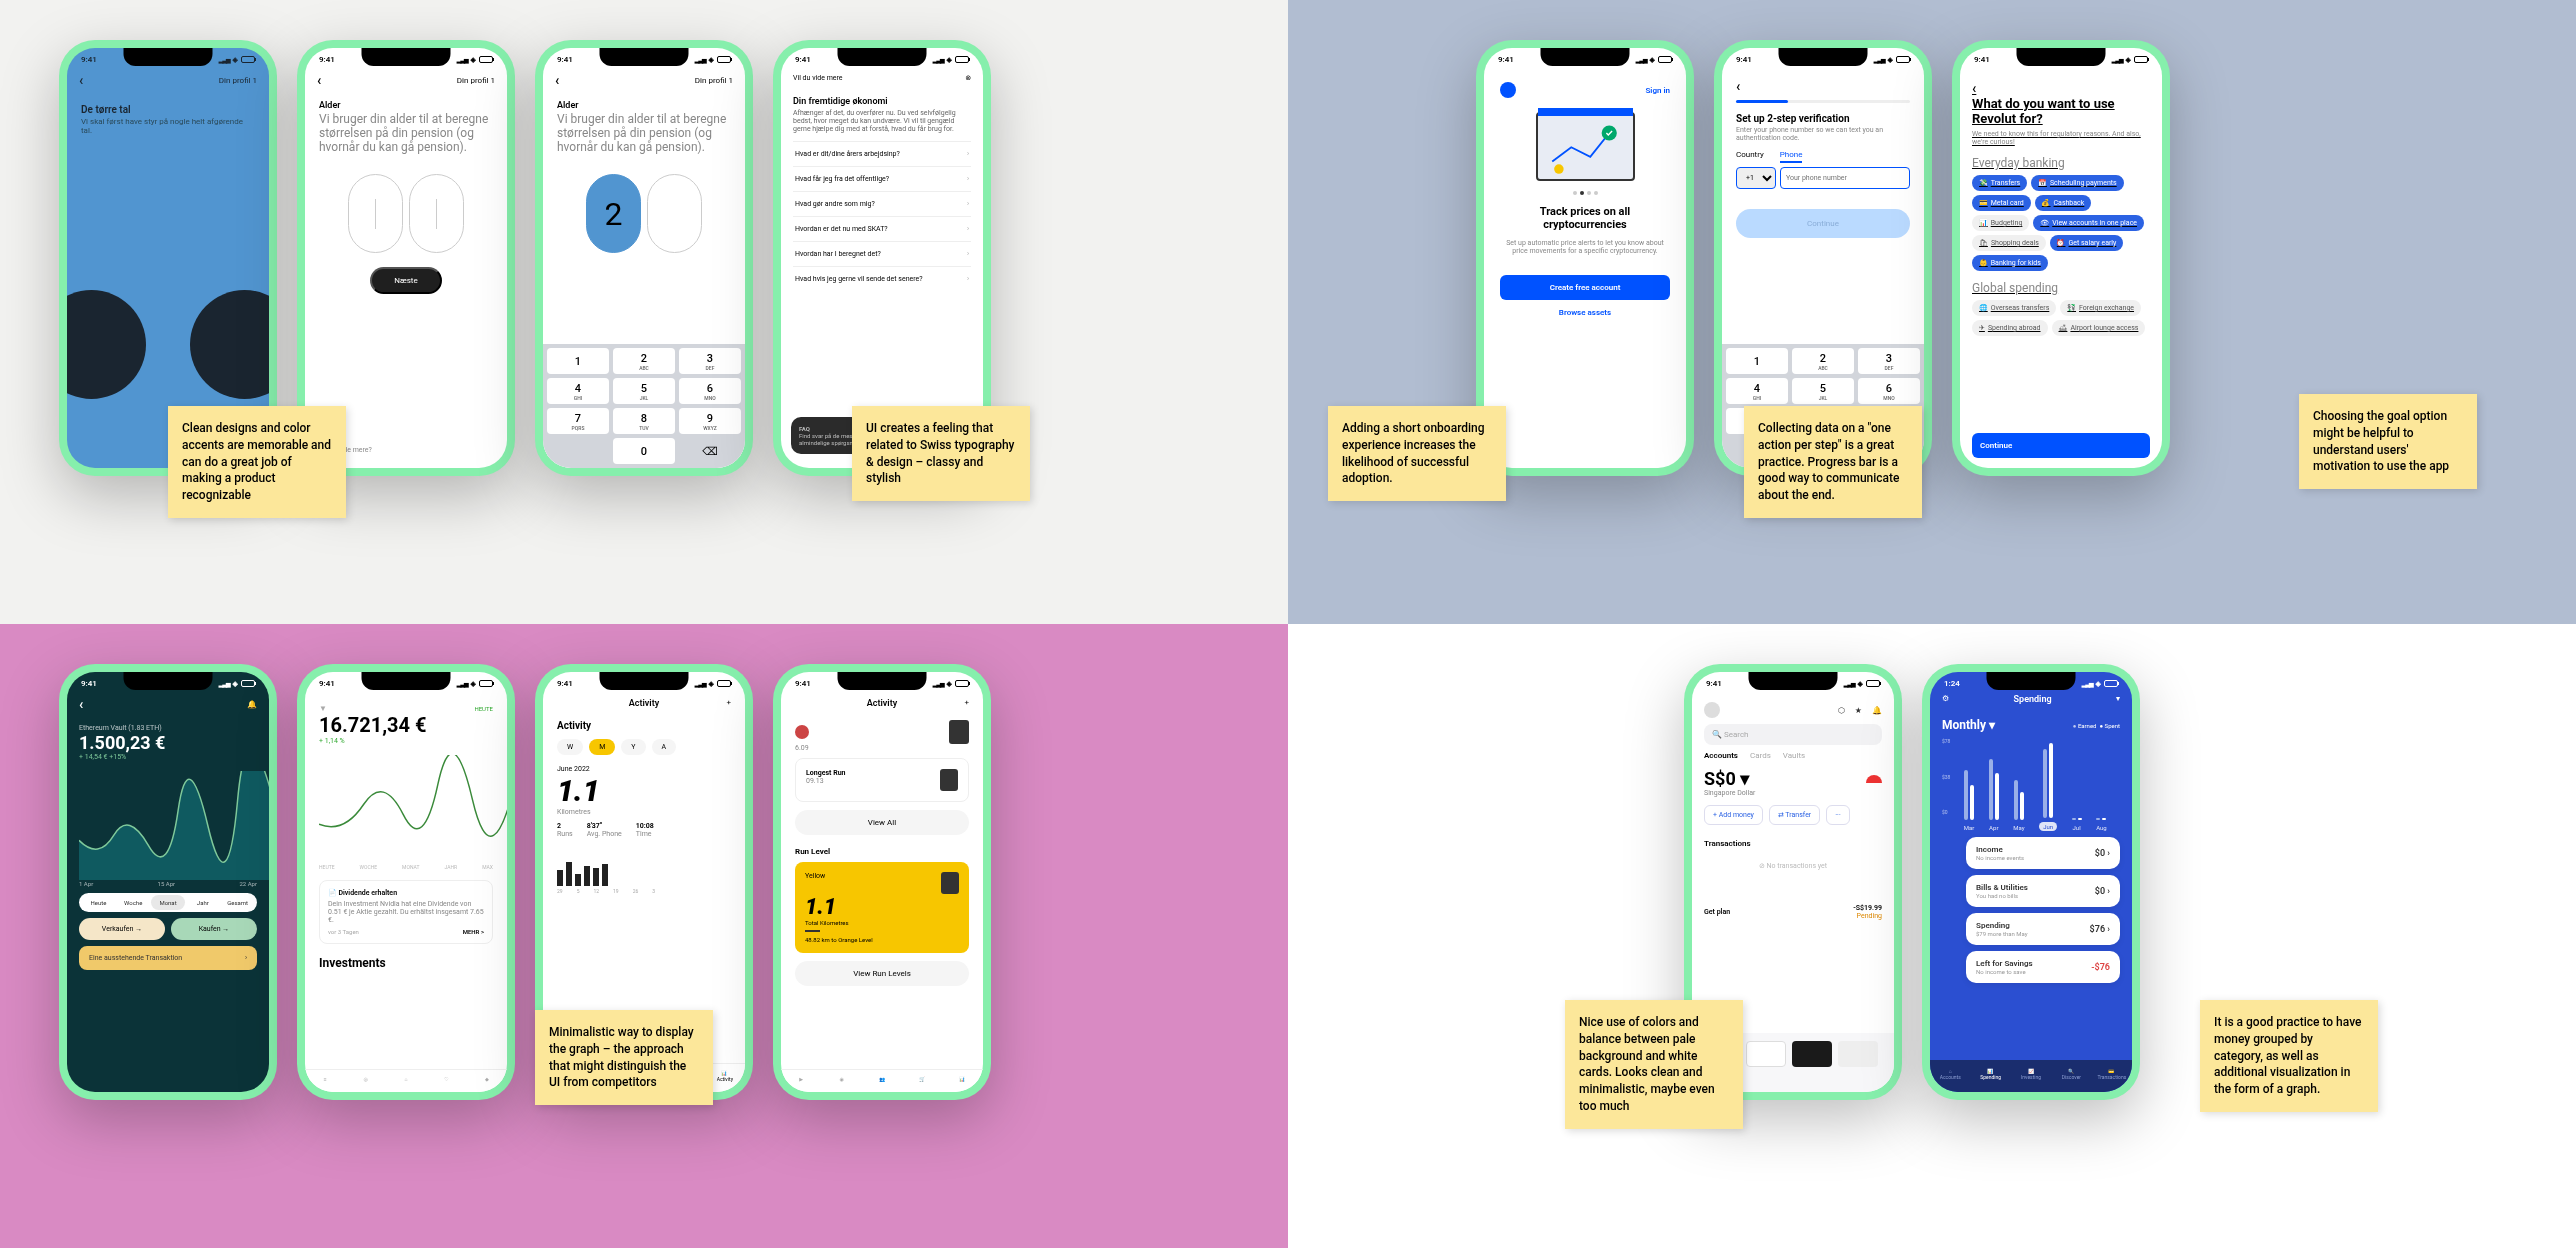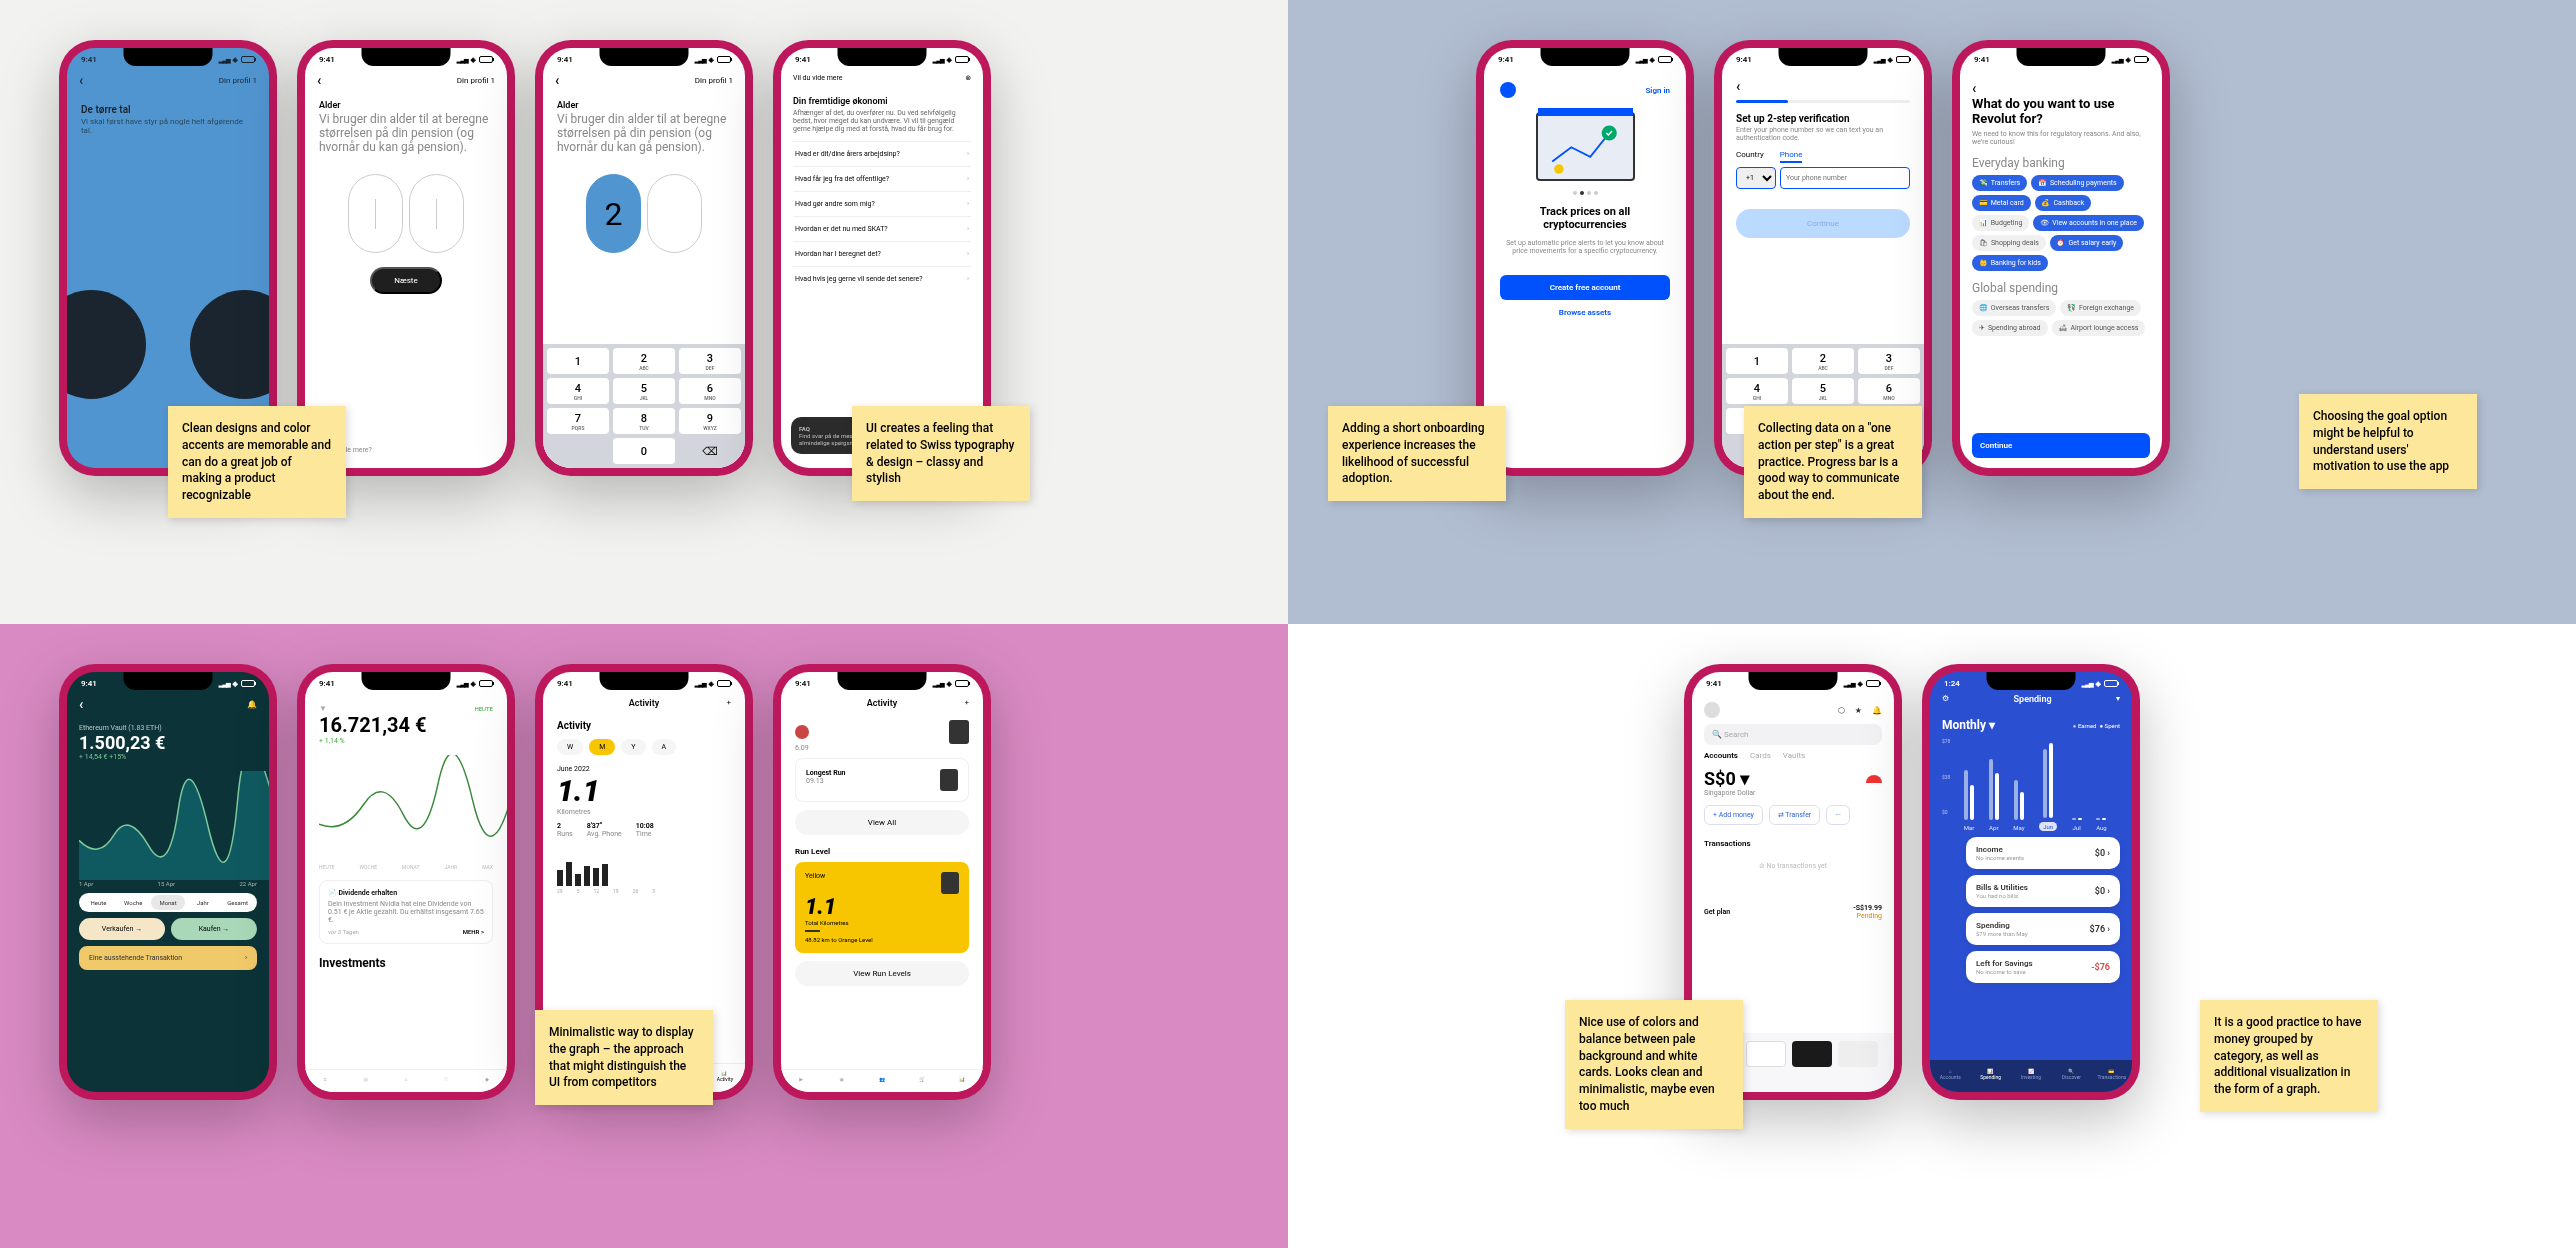--- a/index.html
+++ b/index.html
@@ -3,21 +3,21 @@
 <meta charset="utf-8">
 <style>
 * { margin:0; padding:0; box-sizing:border-box; font-family:-apple-system,BlinkMacSystemFont,"Segoe UI",Roboto,sans-serif; }
 body { width:2576px; height:1248px; display:grid; grid-template-columns:1fr 1fr; grid-template-rows:1fr 1fr; }
 .quad { position:relative; overflow:hidden; padding:40px 59px; display:flex; align-items:flex-start; gap:20px; }
 .q1 { background:#f2f2f0; }
 .q2 { background:#b1bdd1; }
 .q3 { background:#d98ac3; }
 .q4 { background:#fff; }
 
-.phone { width:218px; height:436px; border-radius:36px; background:#be185d; padding:8px; box-shadow:0 20px 59px rgba(0,0,0,.25); position:relative; flex-shrink:0; }
+.phone { width:218px; height:436px; border-radius:36px; background:#86efac; padding:8px; box-shadow:0 20px 59px rgba(0,0,0,.25); position:relative; flex-shrink:0; }
 .notch { position:absolute; top:8px; left:50%; transform:translateX(-50%); width:89px; height:18px; background:#000; border-radius:0 0 12px 12px; z-index:10; }
 .screen { width:100%; height:100%; border-radius:28px; background:#fff; overflow:hidden; position:relative; font-size:8px; }
 .status { height:22px; display:flex; justify-content:space-between; align-items:center; padding:0 14px; font-size:8px; font-weight:600; }
 .status .right { display:flex; gap:3px; align-items:center; }
 .sig::before { content:"▂▃▅"; letter-spacing:-1px; font-size:6px; }
 .wifi::before { content:"◈"; font-size:7px; }
 .bat { width:14px; height:7px; border:1px solid currentColor; border-radius:2px; position:relative; }
 .bat::after { content:""; position:absolute; right:-2px; top:1px; width:1px; height:3px; background:currentColor; }
 
 .sticky { position:absolute; width:178px; background:#fce79a; padding:14px; font-size:12px; line-height:1.4; box-shadow:2px 2px 8px rgba(0,0,0,.15); z-index:50; font-weight:500; }
@@ -54,21 +54,21 @@
 .cb-logo { width:16px; height:16px; background:#0052ff; border-radius:50%; display:inline-block; }
 .cb-illus { margin:14px auto 10px; width:99px; height:69px; background:linear-gradient(#e8ecf4,#e8ecf4); border-radius:4px; position:relative; border:2px solid #333; }
 .cb-illus::before { content:""; position:absolute; top:-6px; left:0; right:0; height:8px; background:#0052ff; }
 .btn-blue { background:#0052ff; color:#fff; border-radius:6px; padding:8px; font-size:8px; font-weight:600; }
 .link-blue { color:#0052ff; font-size:8px; font-weight:600; margin-top:8px; }
 .twostep .tabs { display:flex; gap:16px; font-size:8px; margin:8px 0 4px; }
 .twostep .tabs span:last-child { color:#0052ff; border-bottom:2px solid #0052ff; padding-bottom:2px; }
 .inp-row { display:flex; gap:4px; }
 .inp-row select, .inp-row input { border:1px solid #0052ff; border-radius:4px; padding:5px; font-size:7px; }
 .btn-light { background:#badaff; border-radius:20px; padding:10px; margin-top:20px; color:#8aadd8; font-size:8px; }
-.revolut .body { padding:10px 12px; }
+.revolut .body { padding:10px 12px;text-decoration:underline; }
 .revolut h2 { font-size:13px; font-weight:700; margin-bottom:4px; }
 .revolut .sub { font-size:7px; color:#888; margin-bottom:8px; }
 .chips { display:flex; flex-wrap:wrap; gap:4px; }
 .chip { border-radius:10px; padding:4px 7px; font-size:7px; display:flex; align-items:center; gap:3px; }
 .chip.b { background:#2b62e3; color:#fff; }
 .chip.g { background:#f0f0f0; color:#555; }
 .sec-label { font-size:12px; color:#888; margin:10px 0 5px; }
 
 
 .eth { color:#fff; background:#0b3338; }

